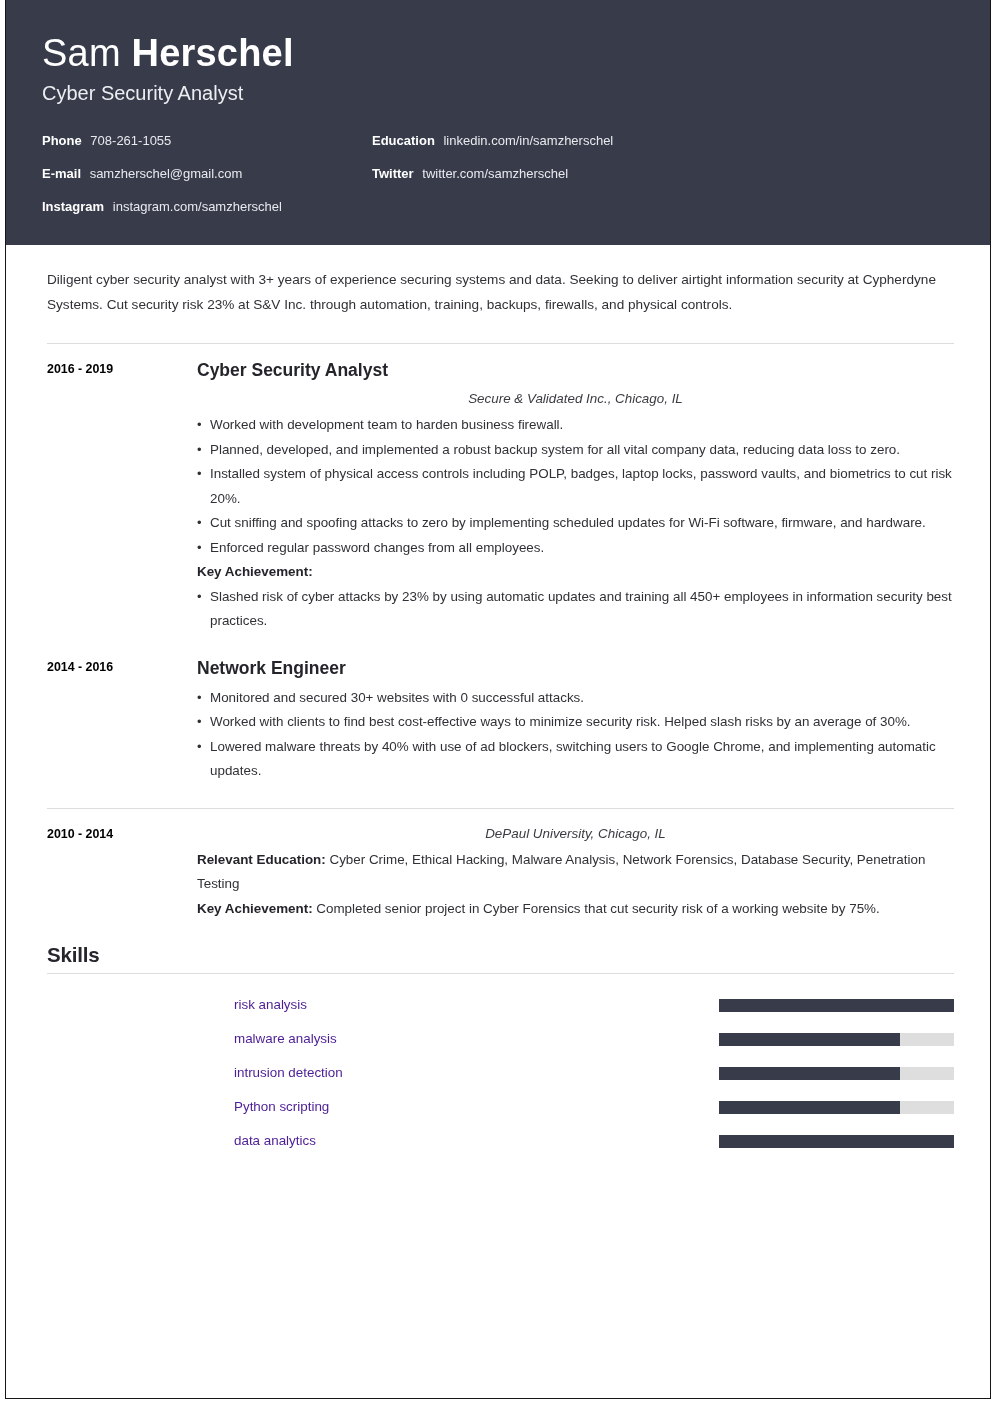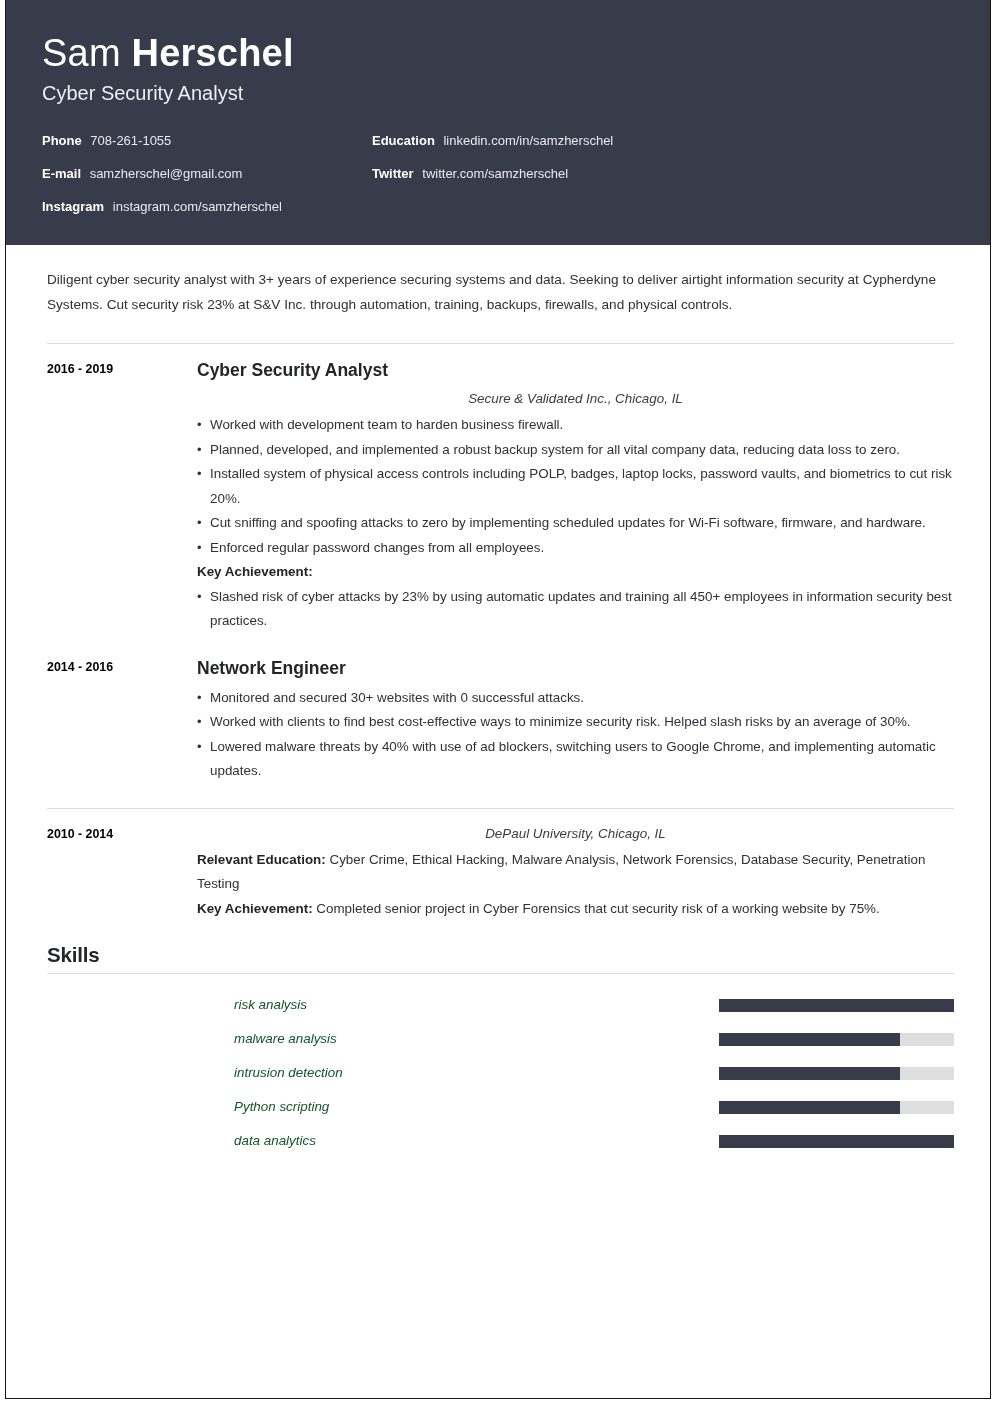--- a/index.html
+++ b/index.html
@@ -183,24 +183,23 @@
   .skill-row {
     display: flex;
     align-items: center;
     height: 34px;
   }
   .skill-name {
     width: 160px;
     flex: 0 0 160px;
     margin-left: 192px;
     font-size: 13.4px;
-    color: #14532d;
+    color: #4c1d95;
     line-height: 20px;
     white-space: nowrap;
-    font-style: italic;
   }
   .skill-bar-holder {
     flex: 1 1 auto;
     display: flex;
     justify-content: flex-end;
   }
   .skill-track {
     width: 235px;
     height: 13px;
     background: #dedede;

